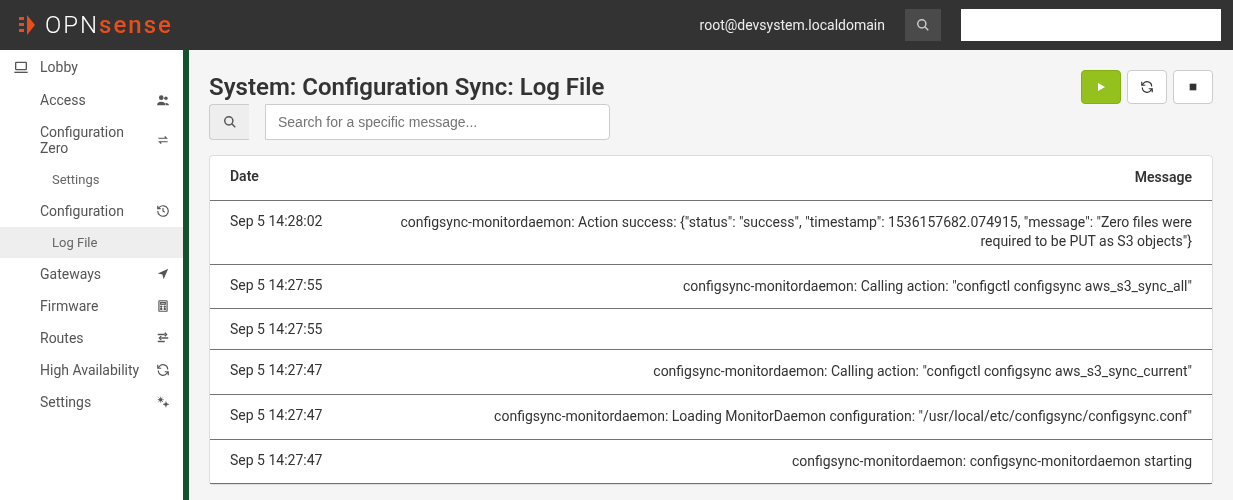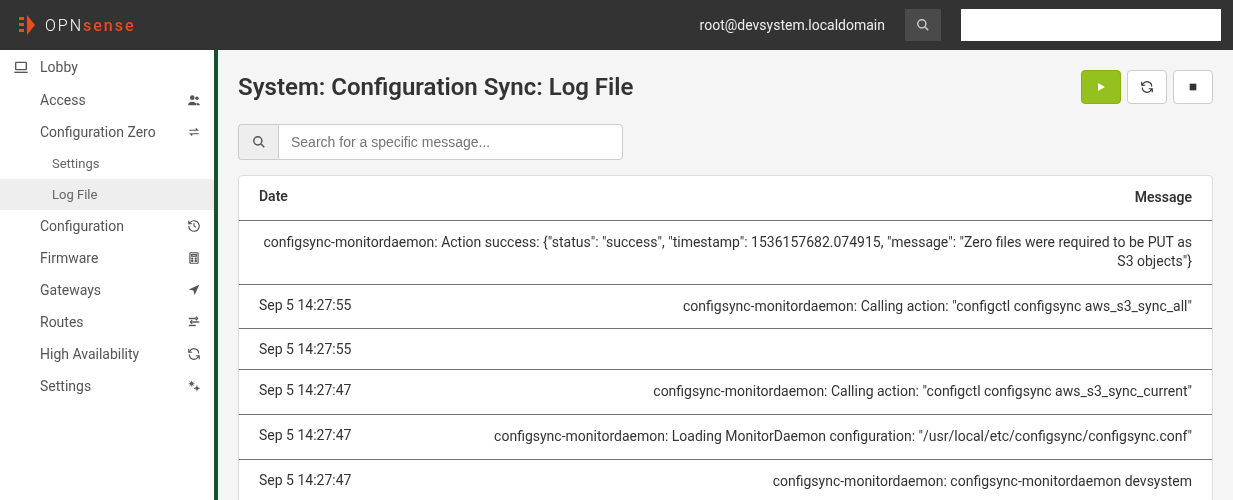--- a/index.html
+++ b/index.html
@@ -1,49 +1,49 @@
 <!DOCTYPE html>
 <html><head>
   <meta charset="utf-8">
   <style>
     * { box-sizing: border-box; margin: 0; padding: 0; }
     body { font-family: -apple-system, BlinkMacSystemFont, "Segoe UI", Roboto, "Helvetica Neue", Arial, sans-serif; font-size: 14px; color: #333; background: #f5f5f5; width: 1233px; height: 500px; overflow: hidden; }
 
     .header { background: #333; height: 50px; display: flex; align-items: center; justify-content: space-between; padding: 0 12px 0 15px; }
     .logo { display: flex; align-items: center; gap: 6px; }
     .logo-icon { width: 24px; height: 24px; }
-    .logo-text { font-size: 16px; font-weight: 300; letter-spacing: 2px; }
+    .logo-text { font-size: 24px; font-weight: 300; letter-spacing: 2px; }
     .logo-text .opn { color: #fff; }
     .logo-text .sense { color: #e84e1b; font-weight: 500; }
 
     .header-right { display: flex; align-items: center; gap: 20px; }
     .user-label { color: #eee; font-size: 14px; }
     .header-btn { width: 36px; height: 32px; background: #4a4a4a; border: none; color: #ccc; cursor: pointer; display: flex; align-items: center; justify-content: center; }
     .header-input { width: 260px; height: 32px; border: none; background: #fff; padding: 0 10px; font-size: 14px; }
 
     .layout { display: flex; height: calc(500px - 50px); }
 
-    .sidebar { width: 218px; background: #fff; border-right: 4px solid #14532d; overflow-y: auto; display: flex; flex-direction: column; }
+    .sidebar { width: 189px; background: #fff; border-right: 6px solid #14532d; overflow-y: auto; display: flex; flex-direction: column; }
     .sidebar-item { display: flex; align-items: center; padding: 8px 12px; cursor: pointer; color: #555; font-size: 14px; }
     .sidebar-item.level-1 { padding-left: 12px; }
     .sidebar-item.level-2 { padding-left: 40px; justify-content: flex-start; }
     .sidebar-item.level-3 { padding-left: 52px; font-size: 13px; color: #666; }
     .sidebar-item.active { background: #eee; }
     .sidebar-icon { width: 18px; height: 18px; margin-right: 10px; display: inline-flex; align-items: center; justify-content: center; color: #555; }
     .sidebar-right-icon { width: 16px; height: 16px; display: inline-flex; align-items: center; justify-content: center; color: #555; }
     .sidebar-label { flex: 1; }
 
     .main { flex: 1; padding: 20px; overflow-y: auto; background: #f5f5f5; }
-    .page-head { display: flex; justify-content: space-between; align-items: center; margin-bottom: 20px; }
+    .page-head { display: flex; justify-content: space-between; align-items: center; }
     .page-title { font-size: 24px; font-weight: 600; color: #333; }
     .page-actions { display: flex; gap: 6px; }
     .action-btn { width: 40px; height: 34px; border: 1px solid #ccc; background: #fff; cursor: pointer; display: flex; align-items: center; justify-content: center; border-radius: 4px; }
     .action-btn.primary { background: #94c11e; border-color: #84b010; color: #fff; }
 
-    .search-row { display: flex; margin-bottom: 15px; }
+    .search-row { display: flex; margin-bottom: 15px; gap: 16px; }
     .search-icon-btn { width: 40px; height: 36px; background: #eee; border: 1px solid #ccc; border-right: none; cursor: pointer; display: flex; align-items: center; justify-content: center; border-radius: 4px 0 0 4px; color:#555; }
     .search-input { width: 345px; height: 36px; border: 1px solid #ccc; padding: 0 12px; font-size: 14px; border-radius: 0 4px 4px 0; outline: none; }
 
     .log-table { background: #fff; border: 1px solid #ddd; border-radius: 4px; }
     .log-head, .log-row { display: flex; padding: 12px 20px; border-bottom: 1px solid #737373; }
     .log-head { font-weight: 600; color: #333; }
     .log-row { font-size: 14px; color: #333; }
     .col-date { width: 165px; flex-shrink: 0; }
     .col-msg { flex: 1; line-height: 1.4; text-align: right; }
 
@@ -100,50 +100,50 @@
       <span class="sidebar-right-icon">
           <svg width="14" height="14" viewBox="0 0 24 24" fill="none" stroke="currentColor" stroke-width="2">
             <path d="M4 9h14l-3-3M20 15H6l3 3"></path>
           </svg>
         </span>
     </div>
 
     <div class="sidebar-item level-3">
       <span>Settings</span>
     </div>
+    <div class="sidebar-item level-2">
+      <span class="sidebar-label">Configuration</span>
+      <span class="sidebar-right-icon">
+          <svg width="14" height="14" viewBox="0 0 24 24" fill="none" stroke="currentColor" stroke-width="2">
+            <path d="M3 12a9 9 0 1 0 3-6.7L3 8M3 3v5h5M12 7v5l3 2"></path>
+          </svg>
+        </span>
+    </div>
+
     <div class="sidebar-item level-3 active">
       <span>Log File</span>
     </div>
-
-    <div class="sidebar-item level-2">
-      <span class="sidebar-label">Configuration</span>
-      <span class="sidebar-right-icon">
-          <svg width="14" height="14" viewBox="0 0 24 24" fill="none" stroke="currentColor" stroke-width="2">
-            <path d="M3 12a9 9 0 1 0 3-6.7L3 8M3 3v5h5M12 7v5l3 2"></path>
+    <div class="sidebar-item level-2">
+      <span class="sidebar-label">Gateways</span>
+      <span class="sidebar-right-icon">
+          <svg width="14" height="14" viewBox="0 0 24 24" fill="currentColor">
+            <path d="M21 3L3 11l8 2 2 8 8-18z"></path>
           </svg>
         </span>
     </div>
     <div class="sidebar-item level-2">
       <span class="sidebar-label">Firmware</span>
       <span class="sidebar-right-icon">
           <svg width="14" height="14" viewBox="0 0 24 24" fill="none" stroke="currentColor" stroke-width="2">
             <rect x="5" y="3" width="14" height="18" rx="1"></rect>
             <rect x="8" y="6" width="8" height="3"></rect>
             <circle cx="9" cy="13" r="1" fill="currentColor"></circle>
             <circle cx="15" cy="13" r="1" fill="currentColor"></circle>
             <circle cx="9" cy="17" r="1" fill="currentColor"></circle>
             <circle cx="15" cy="17" r="1" fill="currentColor"></circle>
-          </svg>
-        </span>
-    </div>
-    <div class="sidebar-item level-2">
-      <span class="sidebar-label">Gateways</span>
-      <span class="sidebar-right-icon">
-          <svg width="14" height="14" viewBox="0 0 24 24" fill="currentColor">
-            <path d="M21 3L3 11l8 2 2 8 8-18z"></path>
           </svg>
         </span>
     </div>
     <div class="sidebar-item level-2">
       <span class="sidebar-label">Routes</span>
       <span class="sidebar-right-icon">
           <svg width="14" height="14" viewBox="0 0 24 24" fill="none" stroke="currentColor" stroke-width="2.5">
             <line x1="3" y1="6" x2="15" y2="6"></line>
             <line x1="9" y1="12" x2="21" y2="12"></line>
             <line x1="3" y1="18" x2="15" y2="18"></line>
@@ -206,37 +206,38 @@
       <input class="search-input" placeholder="Search for a specific message..." style="">
     </div>
 
     <div class="log-table">
       <div class="log-head">
         <div class="col-date">Date</div>
         <div class="col-msg">Message</div>
       </div>
       <div id="log-rows">
           <div class="log-row">
+            <div class="col-date">Sep 5 14:28:02</div>
             <div class="col-msg">configsync-monitordaemon: Action success: {"status": "success", "timestamp": 1536157682.074915, "message": "Zero files were required to be PUT as S3 objects"}</div>
           </div>
           <div class="log-row">
             <div class="col-date">Sep 5 14:27:55</div>
             <div class="col-msg">configsync-monitordaemon: Calling action: "configctl configsync aws_s3_sync_all"</div>
           </div>
           <div class="log-row">
             <div class="col-date">Sep 5 14:27:55</div>
           </div>
           <div class="log-row">
             <div class="col-date">Sep 5 14:27:47</div>
             <div class="col-msg">configsync-monitordaemon: Calling action: "configctl configsync aws_s3_sync_current"</div>
           </div>
           <div class="log-row">
             <div class="col-date">Sep 5 14:27:47</div>
             <div class="col-msg">configsync-monitordaemon: Loading MonitorDaemon configuration: "/usr/local/etc/configsync/configsync.conf"</div>
           </div>
           <div class="log-row">
             <div class="col-date">Sep 5 14:27:47</div>
-            <div class="col-msg">configsync-monitordaemon: configsync-monitordaemon devsystem</div>
+            <div class="col-msg">configsync-monitordaemon: configsync-monitordaemon starting</div>
           </div>
         </div>
     </div>
   </main>
 </div>
 
 </body></html>

